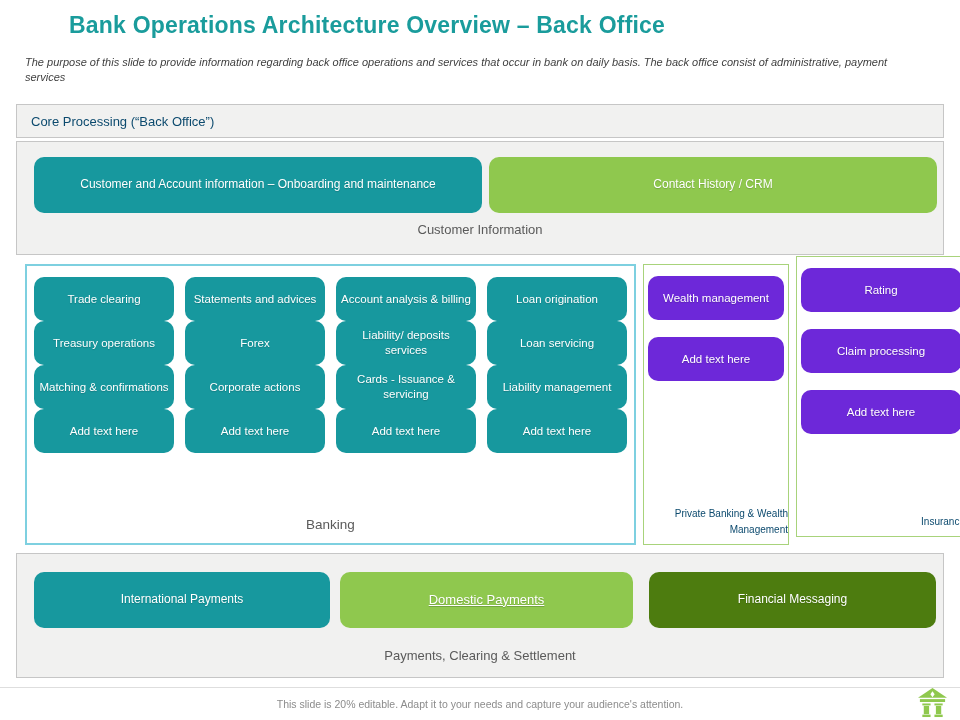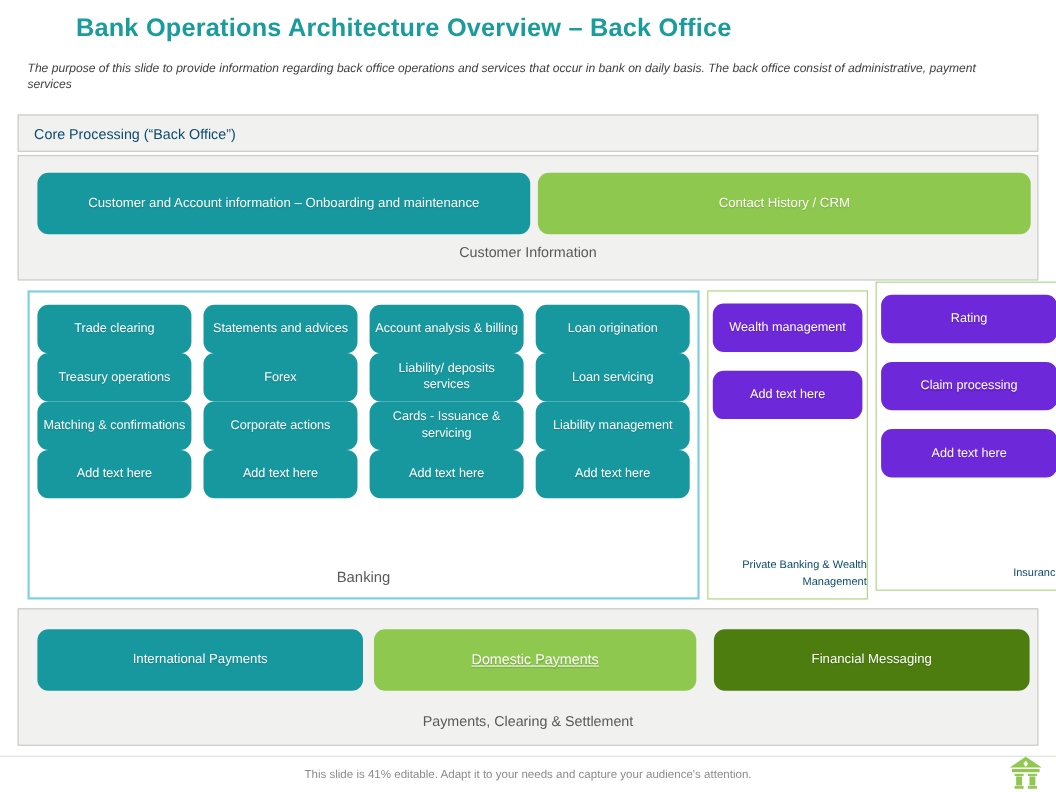--- a/index.html
+++ b/index.html
@@ -101,21 +101,21 @@
   </div>
 
   <div class="panel pay-panel">
     <div class="btn teal" style="left:17px;top:18px;width:296px;height:56px;font-size:12px;">International Payments</div>
     <div class="btn green" style="left:323px;top:18px;width:293px;height:56px;font-size:13px;text-decoration:underline;">Domestic Payments</div>
     <div class="btn cyan" style="left:632px;top:18px;width:287px;height:56px;font-size:12px;">Financial Messaging</div>
     <div class="caption" style="top:94px;">Payments, Clearing &amp; Settlement</div>
   </div>
 
   <div class="footer-divider"></div>
-  <div class="footer-text">This slide is 41% editable. Adapt it to your needs and capture your audience's attention.</div>
+  <div class="footer-text">This slide is 20% editable. Adapt it to your needs and capture your audience's attention.</div>
 
   <div class="bank-icon">
     <svg width="31" height="31" viewBox="0 0 32 32">
       <g fill="#8FC84E">
         <polygon points="16,1 31,11 1,11"></polygon>
         <rect x="3" y="12.5" width="26" height="3"></rect>
         <rect x="5.5" y="17" width="8.5" height="2"></rect>
         <rect x="18" y="17" width="8.5" height="2"></rect>
         <rect x="7" y="19.5" width="5.5" height="8.5"></rect>
         <rect x="19.5" y="19.5" width="5.5" height="8.5"></rect>

